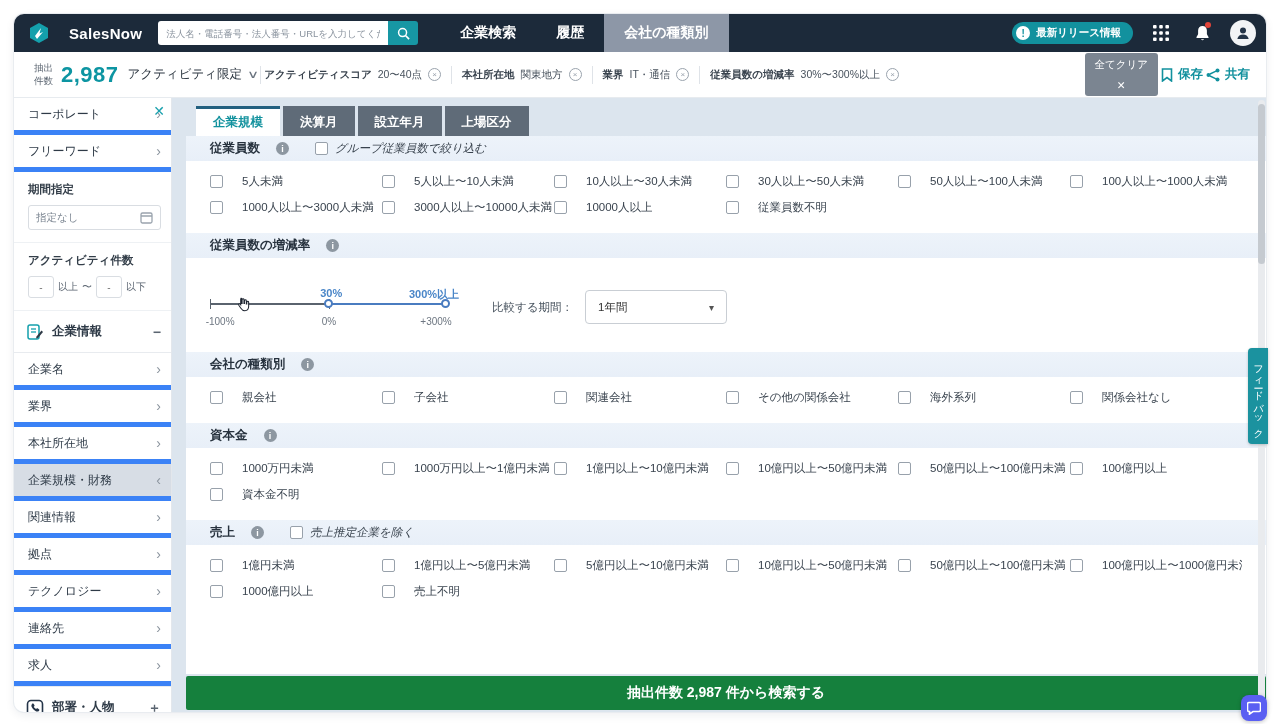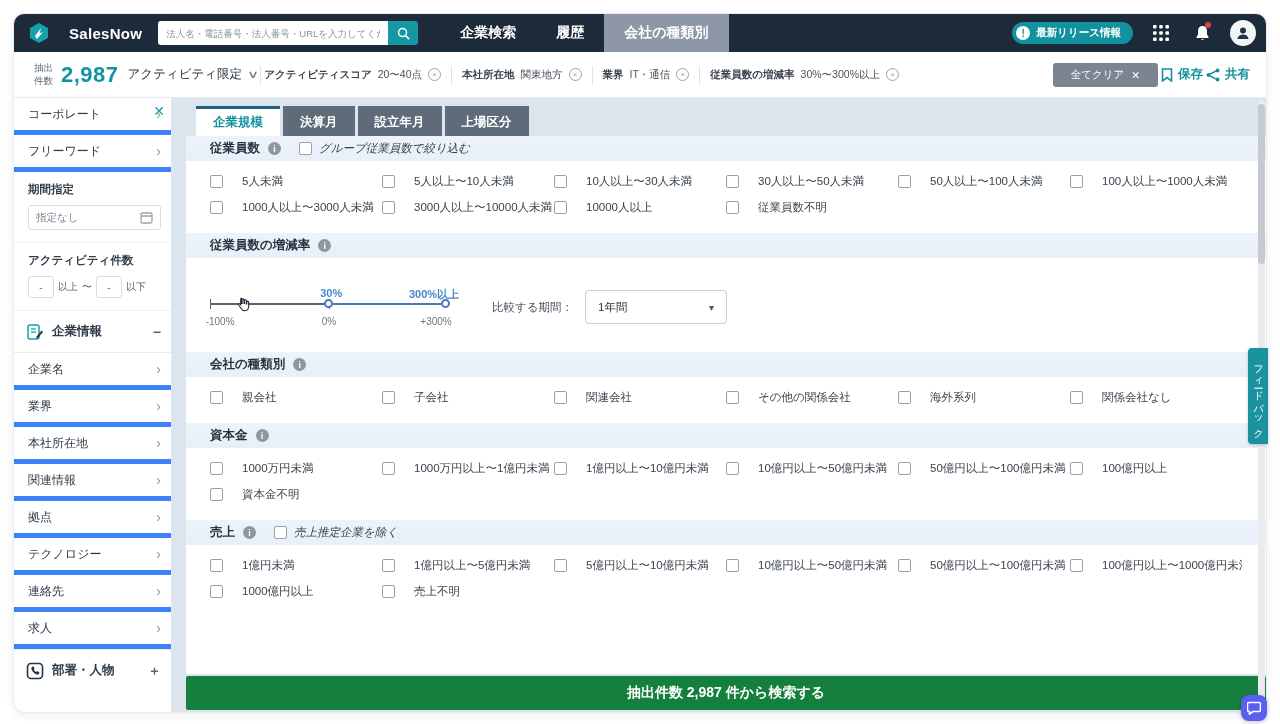--- a/index.html
+++ b/index.html
@@ -36,21 +36,21 @@
   .count { font-size:22px; font-weight:700; color:#0d95a2; letter-spacing:.5px; }
   .scope { display:flex; align-items:center; gap:7px; font-size:12.5px; color:#2f3943; cursor:pointer; margin-left:6px; white-space:nowrap; }
   .chev-down { font-size:11px; color:#6a747f; transform:scaleX(1.5); }
   .vdiv { width:1px; height:18px; background:#dfe3e8; flex:0 0 1px; }
   .chips { display:flex; align-items:center; gap:10px; font-size:10.5px; color:#49535e; flex:1; min-width:0; overflow:hidden; }
   .chip { display:flex; align-items:center; gap:6px; white-space:nowrap; }
   .chip b { font-weight:700; color:#39434e; }
   .chip .circle-x { width:13px; height:13px; border-radius:50%; border:1px solid #9aa3ad; color:#9aa3ad; font-size:8px;
                     display:flex; align-items:center; justify-content:center; cursor:pointer; }
   .clear-btn { display:flex; align-items:center; gap:7px; background:#7b8591; color:#fff; border:none; border-radius:3px;
-               font-size:10.5px; padding:5px 18px; cursor:pointer; white-space:nowrap; }
+               font-size:10.5px; padding:5px 10px; cursor:pointer; white-space:nowrap;flex-direction:column; }
   .teal-link { display:flex; align-items:center; gap:5px; color:#12919e; font-size:12.5px; font-weight:700; cursor:pointer; white-space:nowrap; }
 
   
   .bodyrow { flex:1; display:flex; min-height:0; background:#dce5ee; }
   .sidebar { flex:0 0 158px; background:#fff; border-right:1px solid #e3e7ec; position:relative; font-size:12px; color:#2e3a47; overflow:hidden; }
   .sidebar-close { position:absolute; top:6px; right:6px; color:#18a0ad; font-size:14px; cursor:pointer; line-height:1; }
   .side-item { height:37px; display:flex; align-items:center; justify-content:space-between; padding:0 10px 0 14px;
                border-bottom:5px solid #3b82f6; cursor:pointer; background:#fff; }
   .side-item .chev { color:#8b949e; font-size:14px; }
   .side-item.active { background:#d7dde5; }
@@ -67,21 +67,21 @@
               font-weight:700; font-size:12.5px; cursor:pointer; }
   .dept-row .plus { margin-left:auto; color:#5b6571; font-size:13px; }
 
   
   .content { flex:1; display:flex; flex-direction:column; min-width:0; padding:8px 0 2px 14px; }
   .tabstrip { display:flex; gap:3px; padding-left:10px; }
   .tab { height:30px; display:flex; align-items:center; padding:0 17px; font-size:12.5px; font-weight:700; color:#fff;
          background:#5f6b78; border-top:3px solid transparent; cursor:pointer; white-space:nowrap; }
   .tab.active { background:#fff; color:#13929e; border-top:3px solid #23607f; }
   .panel { background:#fff; flex:1; overflow:hidden; display:flex; flex-direction:column; }
-  .sec-head { background:linear-gradient(#edf3fa,#e8eff8); padding:0 24px; min-height:25px; display:flex; align-items:center; gap:8px;
+  .sec-head { background:linear-gradient(#edf3fa,#e8eff8); padding:0 24px; min-height:25px; display:flex; align-items:center; gap:16px;
               font-size:12.5px; font-weight:700; color:#27323e; }
   .info-i { width:13px; height:13px; border-radius:50%; background:#8d97a1; color:#fff; font-size:9px; font-weight:700;
             display:flex; align-items:center; justify-content:center; flex:0 0 13px; font-style:normal; }
   .head-check { display:flex; align-items:center; gap:7px; font-weight:400; font-size:11.5px; color:#39434e; margin-left:10px; cursor:pointer;font-style:italic; }
   .optgrid { display:grid; grid-template-columns:repeat(6,1fr); row-gap:11px; padding:13px 24px 18px; font-size:11.5px; color:#39434e; }
   .opt { display:flex; align-items:center; gap:19px; cursor:pointer; white-space:nowrap; overflow:hidden; }
   .cb { width:13px; height:13px; flex:0 0 13px; border:1.5px solid #98a1ab; border-radius:2px; background:#fff; }
 
   
   .growth-row { display:flex; align-items:flex-start; gap:44px; padding:12px 24px 20px; }
@@ -301,20 +301,24 @@
               <span class="chev">›</span>
             </div>
             <div class="side-item">
               <span>業界</span>
               <span class="chev">›</span>
             </div>
             <div class="side-item">
               <span>本社所在地</span>
               <span class="chev">›</span>
             </div>
+            <div class="side-item active">
+              <span>企業規模・財務</span>
+              <span class="chev">‹</span>
+            </div>
             <div class="side-item">
               <span>関連情報</span>
               <span class="chev">›</span>
             </div>
             <div class="side-item">
               <span>拠点</span>
               <span class="chev">›</span>
             </div>
             <div class="side-item">
               <span>テクノロジー</span>

